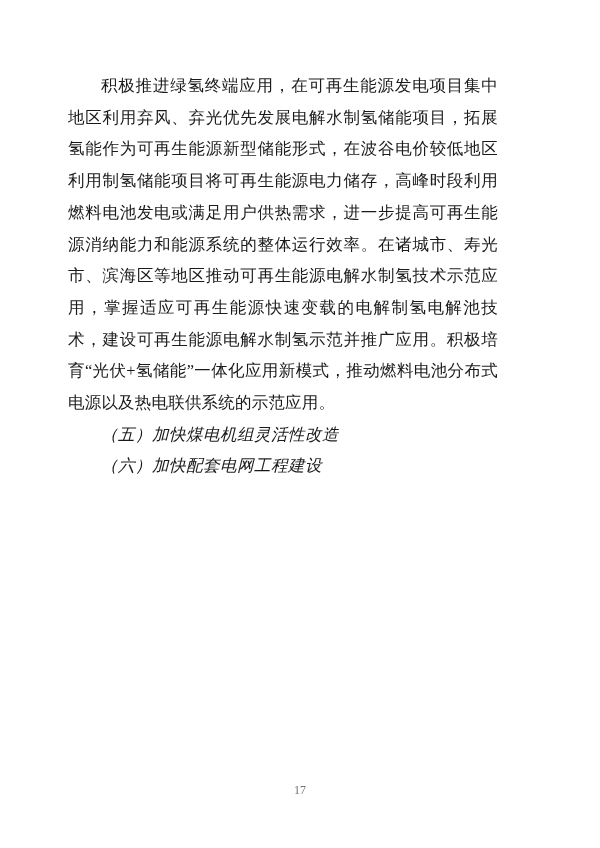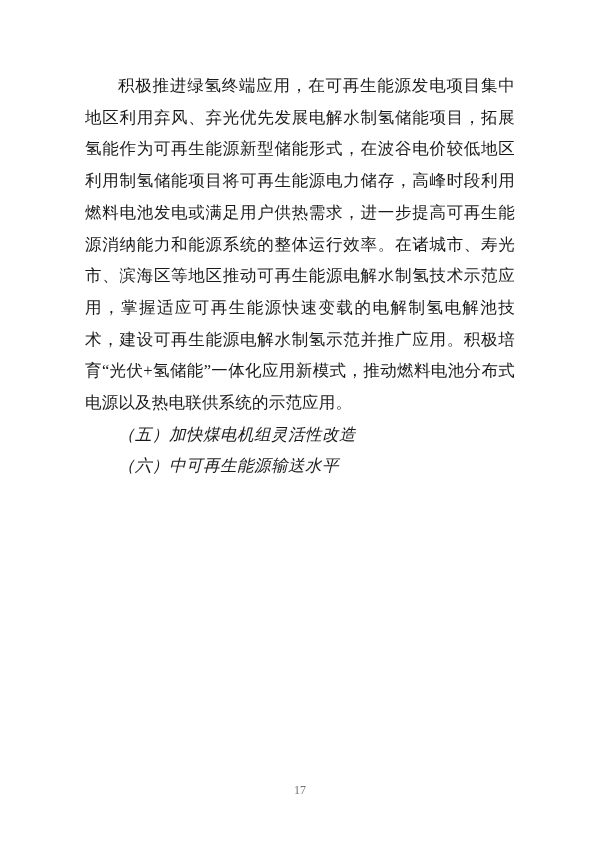--- a/index.html
+++ b/index.html
@@ -11,21 +11,21 @@
     position: relative;
     width: 600px;
     height: 848px;
     background: #ffffff;
     overflow: hidden;
     font-family: "Liberation Serif", "DejaVu Serif", serif;
     color: #1a1a1a;
   }
   .text-block {
     position: absolute;
-    left: 85px;
+    left: 68px;
     top: 70px;
     width: 430px;
   }
   .para {
     margin: 0;
     font-size: 16.5px;
     line-height: 31.7px;
     text-align: justify;
     text-indent: 2em;
     letter-spacing: 0.2px;
@@ -51,16 +51,16 @@
     color: #737373;
   }
 </style>
 </head>
 <body>
 
 <div class="page">
   <div class="text-block">
     <p class="para">积极推进绿氢终端应用，在可再生能源发电项目集中地区利用弃风、弃光优先发展电解水制氢储能项目，拓展氢能作为可再生能源新型储能形式，在波谷电价较低地区利用制氢储能项目将可再生能源电力储存，高峰时段利用燃料电池发电或满足用户供热需求，进一步提高可再生能源消纳能力和能源系统的整体运行效率。在诸城市、寿光市、滨海区等地区推动可再生能源电解水制氢技术示范应用，掌握适应可再生能源快速变载的电解制氢电解池技术，建设可再生能源电解水制氢示范并推广应用。积极培育“光伏+氢储能”一体化应用新模式，推动燃料电池分布式电源以及热电联供系统的示范应用。</p>
     <p class="heading">（五）加快煤电机组灵活性改造</p>
-    <p class="heading">（六）中可再生能源输送水平</p>
+    <p class="heading">（六）加快配套电网工程建设</p>
   </div>
   <div class="page-number">17</div>
 </div>
 
 </body></html>

